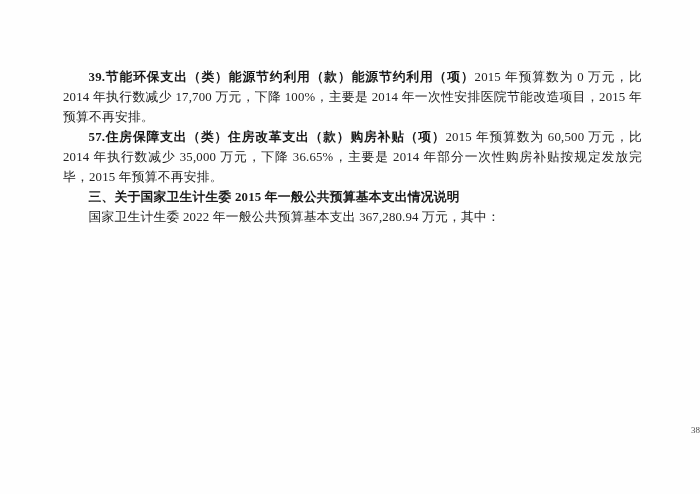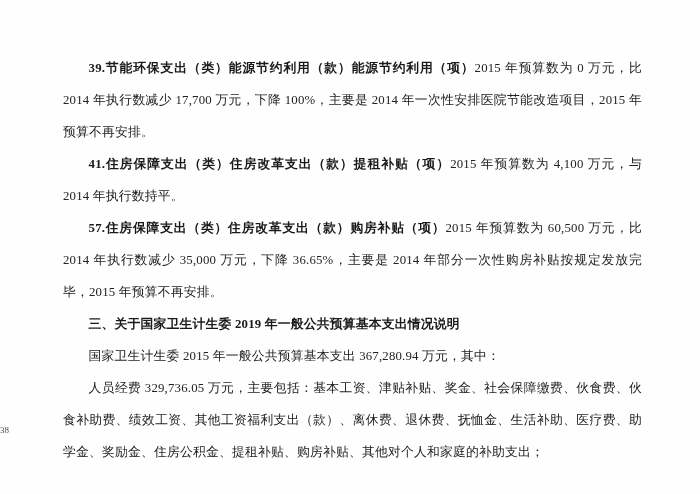--- a/index.html
+++ b/index.html
@@ -11,53 +11,51 @@
     position: relative;
     width: 700px;
     height: 494px;
     background: #fefefe;
     overflow: hidden;
     font-family: "Liberation Serif", "DejaVu Serif", serif;
   }
   .content {
     position: absolute;
     left: 63px;
-    top: 52px;
+    top: 67px;
     width: 579px;
     font-size: 12.8px;
-    line-height: 32px;
+    line-height: 20px;
     text-align: justify;
     color: #222222;
     letter-spacing: 0.2px;
   }
   .para {
     margin: 0;
     padding: 0;
     text-indent: 2em;
   }
   .para b {
     font-weight: 700;
     color: #1a1a1a;
   }
   .page-number {
     position: absolute;
     top: 425px;
     left: 0;
     width: 700px;
-    text-align: left;
+    text-align: right;
     font-size: 9px;
     color: #4a4a4a;
   }
 </style>
 </head>
 <body>
 
 <div class="page">
   <div class="content">
     <p class="para"><b>39.节能环保支出（类）能源节约利用（款）能源节约利用（项）</b><span>2015 年预算数为 0 万元，比 2014 年执行数减少 17,700 万元，下降 100%，主要是 2014 年一次性安排医院节能改造项目，2015 年预算不再安排。</span></p>
-    <p class="para"><b>41.住房保障支出（类）住房改革支出（款）提租补贴（项）</b><span>2015 年预算数为 4,100 万元，与 2014 年执行数持平。</span></p>
     <p class="para"><b>57.住房保障支出（类）住房改革支出（款）购房补贴（项）</b><span>2015 年预算数为 60,500 万元，比 2014 年执行数减少 35,000 万元，下降 36.65%，主要是 2014 年部分一次性购房补贴按规定发放完毕，2015 年预算不再安排。</span></p>
-    <p class="para"><b>三、关于国家卫生计生委 2019 年一般公共预算基本支出情况说明</b></p>
-    <p class="para"><span>国家卫生计生委 2015 年一般公共预算基本支出 367,280.94 万元，其中：</span></p>
-    <p class="para"><span>人员经费 329,736.05 万元，主要包括：基本工资、津贴补贴、奖金、社会保障缴费、伙食费、伙食补助费、绩效工资、其他工资福利支出（款）、离休费、退休费、抚恤金、生活补助、医疗费、助学金、奖励金、住房公积金、提租补贴、购房补贴、其他对个人和家庭的补助支出；</span></p>
+    <p class="para"><b>三、关于国家卫生计生委 2015 年一般公共预算基本支出情况说明</b></p>
+    <p class="para"><span>国家卫生计生委 2022 年一般公共预算基本支出 367,280.94 万元，其中：</span></p>
   </div>
   <div class="page-number">38</div>
 </div>
 
 </body></html>

